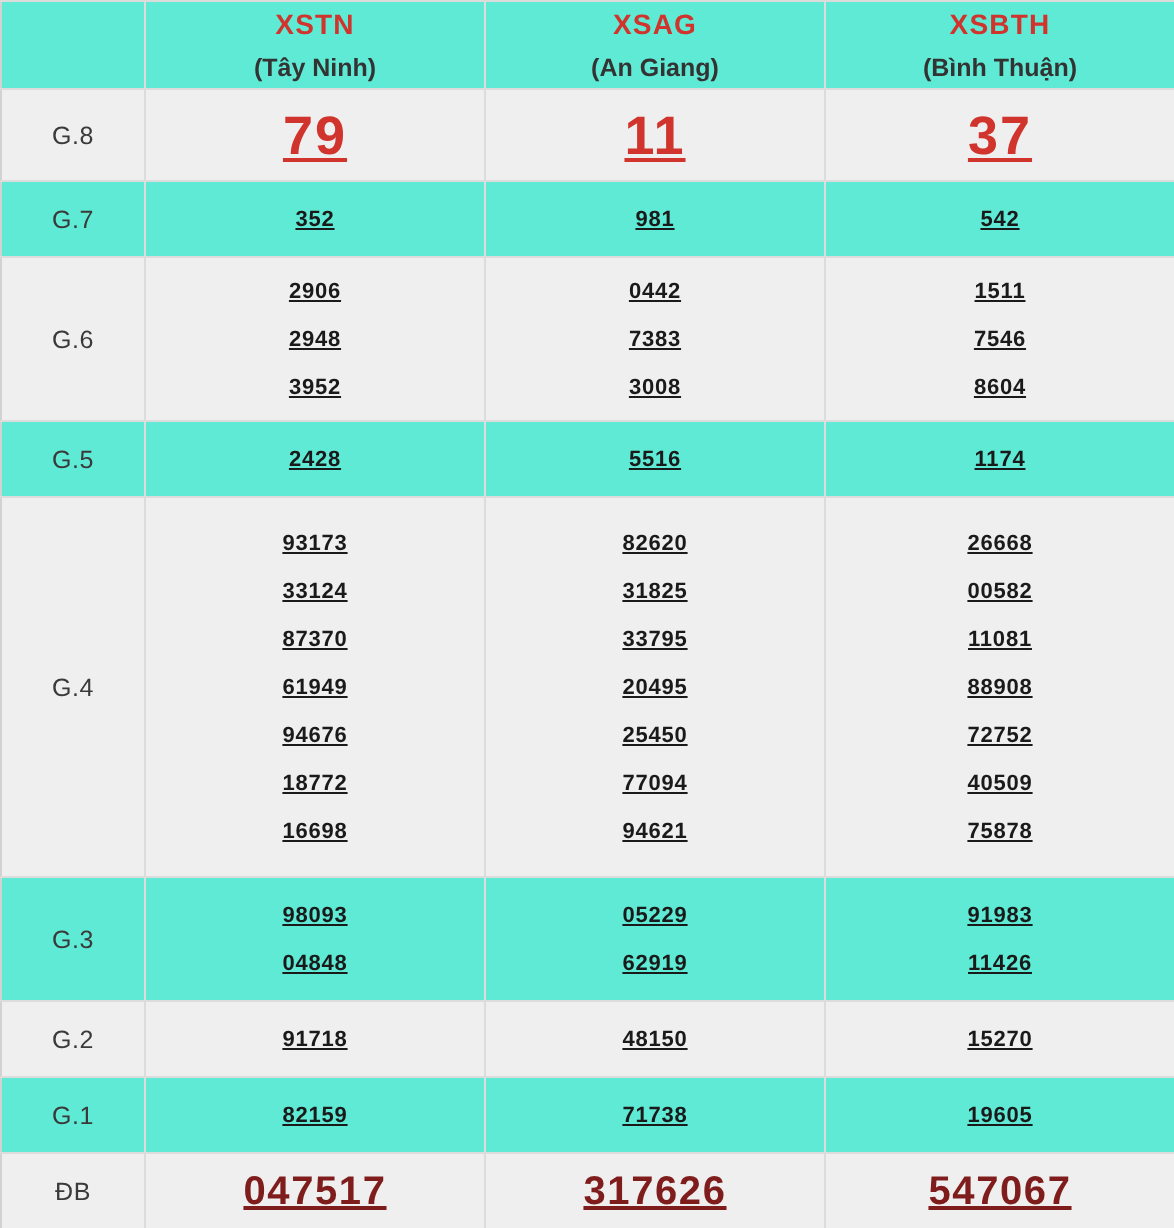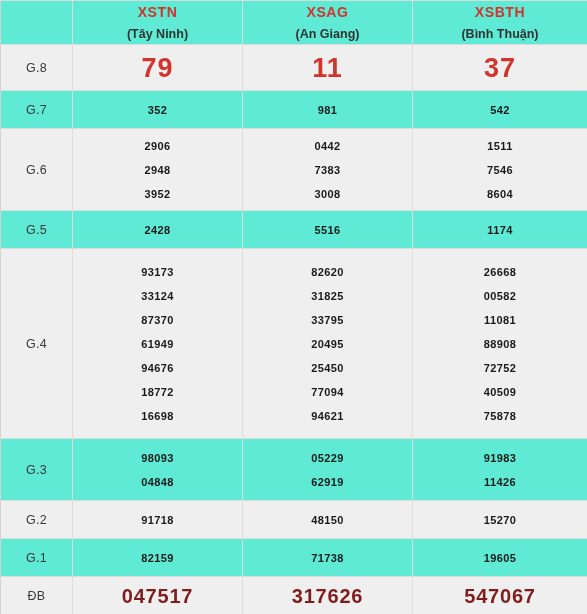--- a/index.html
+++ b/index.html
@@ -67,21 +67,21 @@
   }
 
   
   .vcell {
     font-weight: bold;
     color: #1a1a1a;
     font-size: 11px;
     line-height: 24px;
     letter-spacing: 0.4px;
   }
-  .vcell .num { display: block; }
+  .vcell .num { display: block; text-decoration: underline; }
 
   
   .band-shade { background: #efefef; }
   .band-plain { background: #5eead4; }
 
   
   .row-g8 { height: 46px; }
   .row-g8 .vcell {
     color: #d0342c;
     font-size: 27px;

